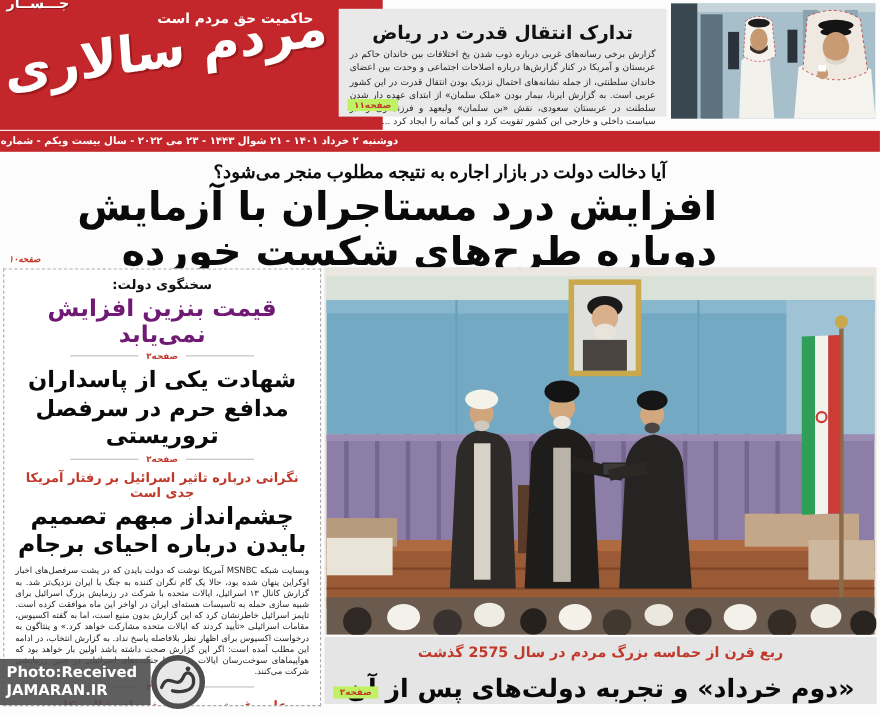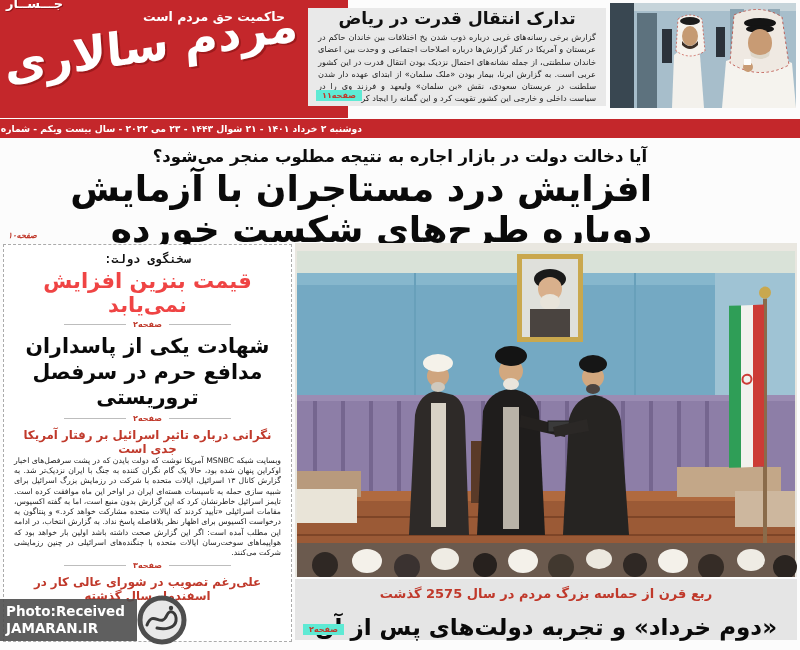--- a/index.html
+++ b/index.html
@@ -14,43 +14,43 @@
   #corner-mark{left:6px;top:-4px;color:#ffffff;font-weight:bold;font-size:13px;
     text-shadow:1px 1px 0 #8e1418;letter-spacing:1px;}
   #mast-slogan{top:9px;left:128px;width:172px;text-align:center;color:#fff;
     font-size:12.5px;font-weight:bold;}
   #mast-title{top:18px;left:0;width:302px;text-align:center;color:#fff;
     font-size:46px;font-weight:bold;transform:rotate(-8deg) skewX(-4deg);
     transform-origin:50% 50%;letter-spacing:-2px;
     text-shadow:2px 2px 0 rgba(110,10,12,.45);}
   
   #riyadh-box{left:308px;top:8px;width:298px;height:98px;background:#e9e9e9;}
-  #riyadh-title{margin-top:0;text-align:center;font-size:17px;font-weight:bold;color:#111;}
+  #riyadh-title{margin-top:12px;text-align:center;font-size:17px;font-weight:bold;color:#111;}
   #riyadh-body{padding:3px 10px 0 10px;font-size:8.2px;line-height:1.5;
     text-align:justify;color:#222;}
-  .page-chip{position:absolute;left:8px;bottom:5px;background:#5eead4;color:#c0392b;
+  .page-chip{position:absolute;left:8px;bottom:5px;background:#bef264;color:#c0392b;
     font-size:8px;font-weight:bold;padding:1px 6px;}
   
   #saudi-photo{left:610px;top:3px;width:186px;height:105px;}
   
   #dateline{left:0;top:119px;width:800px;height:19px;background:#c4272b;}
   #dateline-text{position:absolute;left:4px;top:3.5px;width:358px;text-align:center;
     color:#fff;font-size:9.2px;font-weight:bold;white-space:nowrap;}
   
   #lead-kicker{top:147px;left:0;width:800px;text-align:center;
-    font-size:16.5px;font-weight:bold;color:#0d0d0d;}
+    font-size:16.5px;font-weight:bold;color:#0d0d0d;font-family:Liberation Serif, serif;}
   #lead-headline{top:168px;left:0;width:652px;text-align:right;
     font-size:36px;font-weight:bold;color:#0a0a0a;letter-spacing:-1px;}
   #lead-page{top:231px;left:8px;color:#c0392b;font-size:8px;font-weight:bold;font-style:italic;}
   
   #left-col{left:3px;top:244px;width:289px;height:398px;border:1.5px dashed #ababab;
     box-sizing:border-box;padding:4px 8px;text-align:center;overflow:hidden;background:#fff;}
-  .k-black{font-size:12px;font-weight:bold;color:#111;margin-top:3px;font-family:Liberation Mono, monospace;}
+  .k-black{font-size:12px;font-weight:bold;color:#111;margin-top:3px;}
   .k-red{font-size:11.8px;font-weight:bold;color:#c0392b;margin-top:5px;}
-  .hl-1{font-size:21px;font-weight:bold;margin:2px 0 3px;color:#ef4444;}
+  .hl-1{font-size:21px;font-weight:bold;margin:2px 0 3px;color:#701a75;}
   .hl-2{font-size:20.5px;font-weight:bold;line-height:1.25;margin:5px 6px 3px;color:#0a0a0a;}
   .hl-3{font-size:21.5px;font-weight:bold;line-height:1.22;margin:2px 0 5px;color:#0a0a0a;}
   .col-body{font-size:7.7px;line-height:1.33;text-align:justify;color:#1c1c1c;margin:0 2px 2px;}
   .divider{display:flex;align-items:center;justify-content:center;gap:7px;
     margin:3px auto 3px;width:210px;}
   .divider .rule{flex:0 0 62px;border-top:1px solid #bdbdbd;height:0;}
   .divider .pg{color:#c0392b;font-size:8px;font-weight:bold;white-space:nowrap;}
   
   #main-photo{left:295px;top:243px;width:502px;height:334px;background:#f1efe9;}
   #main-photo svg{display:block;}
@@ -129,20 +129,21 @@
   </div>
 
   <div class="hl-2">شهادت یکی از پاسداران مدافع حرم در سرفصل تروریستی</div>
   <div class="divider">
     <span class="rule"></span>
     <span class="pg">صفحه۲</span>
     <span class="rule"></span>
   </div>
 
   <div class="k-red">نگرانی درباره تاثیر اسرائیل بر رفتار آمریکا جدی است</div>
+  <div class="hl-3">چشم‌انداز مبهم تصمیم بایدن درباره احیای برجام</div>
   <div class="col-body">وبسایت شبکه MSNBC آمریکا نوشت که دولت بایدن که در پشت سرفصل‌های اخبار اوکراین پنهان شده بود، حالا یک گام نگران کننده به جنگ با ایران نزدیک‌تر شد. به گزارش کانال ۱۳ اسرائیل، ایالات متحده با شرکت در رزمایش بزرگ اسرائیل برای شبیه سازی حمله به تاسیسات هسته‌ای ایران در اواخر این ماه موافقت کرده است. تایمز اسرائیل خاطرنشان کرد که این گزارش بدون منبع است، اما به گفته اکسیوس، مقامات اسرائیلی «تأیید کردند که ایالات متحده مشارکت خواهد کرد.» و پنتاگون به درخواست اکسیوس برای اظهار نظر بلافاصله پاسخ نداد. به گزارش انتخاب، در ادامه این مطلب آمده است: اگر این گزارش صحت داشته باشد اولین بار خواهد بود که هواپیماهای سوخت‌رسان ایالات متحده با جنگنده‌های اسرائیلی در چنین رزمایشی شرکت می‌کنند.</div>
   <div class="divider">
     <span class="rule"></span>
     <span class="pg">صفحه۳</span>
     <span class="rule"></span>
   </div>
 
   <div class="k-red">علی‌رغم تصویب در شورای عالی کار در اسفندماه سال گذشته</div>
 
 </div>

